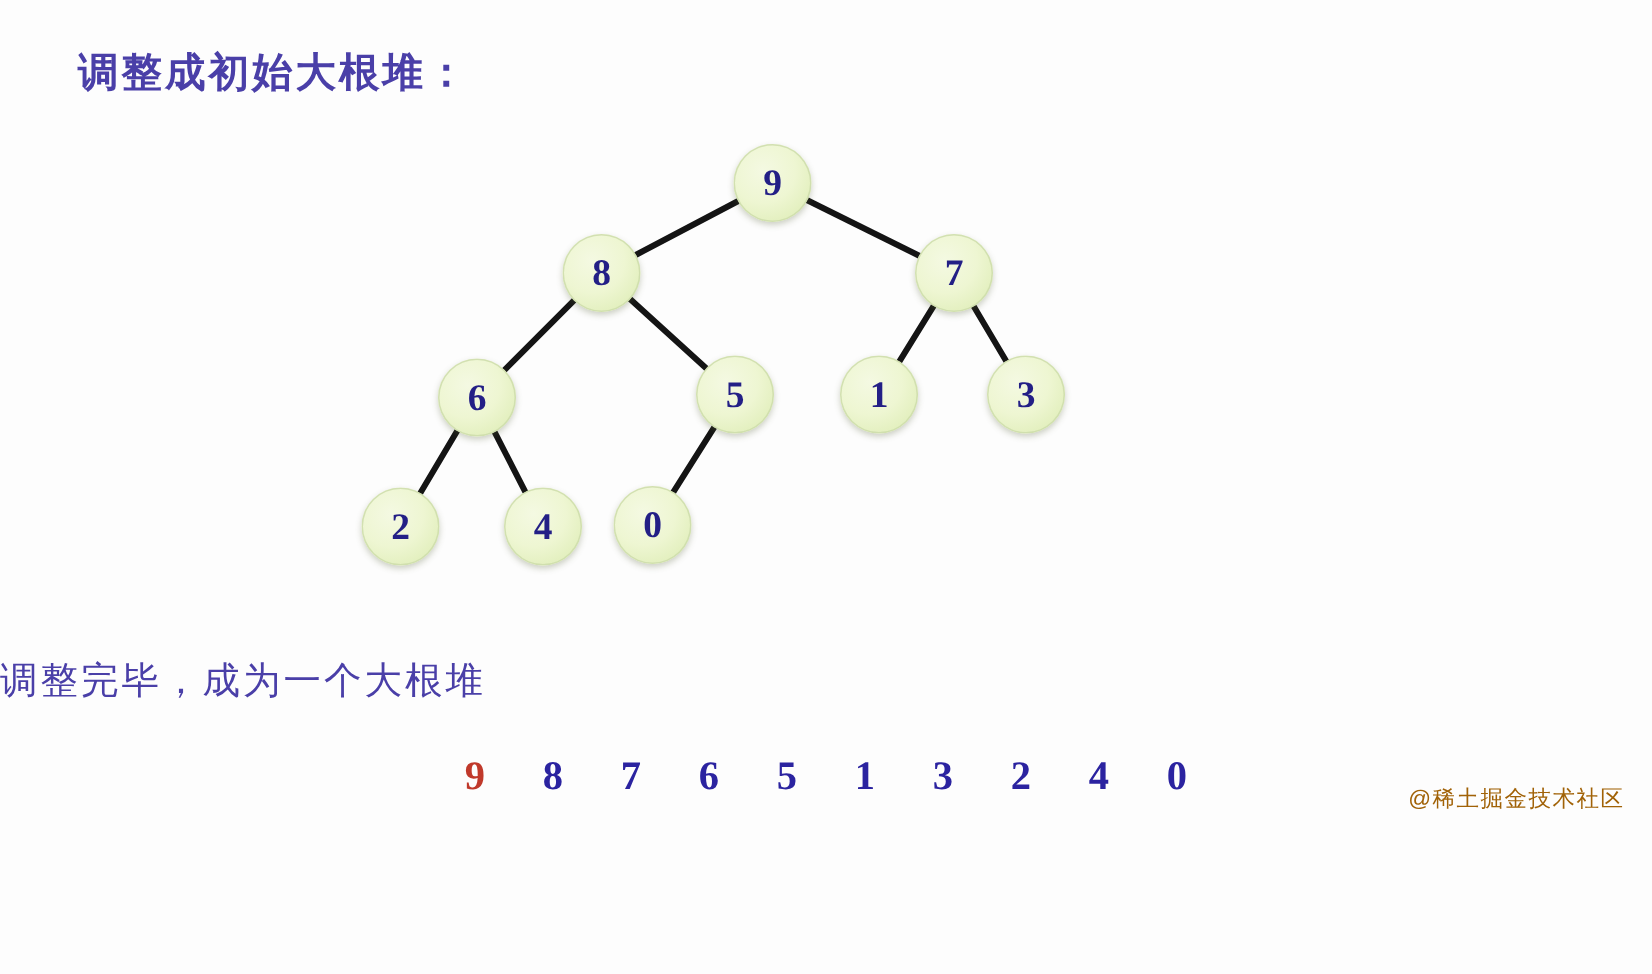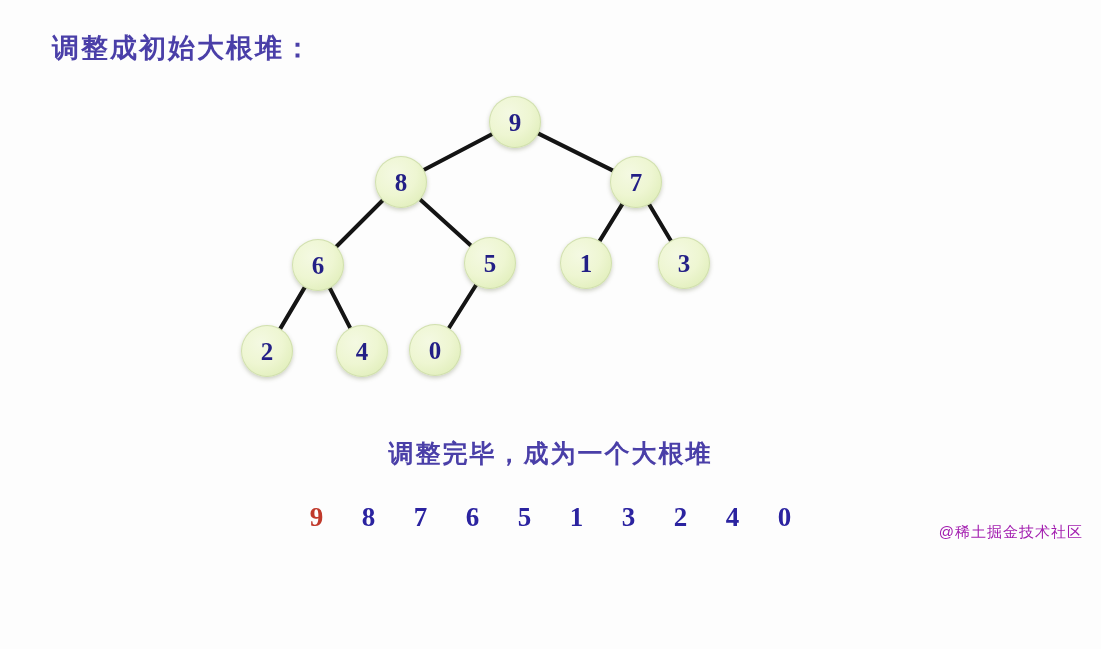--- a/index.html
+++ b/index.html
@@ -69,23 +69,22 @@
     line-height: 1;
     font-family: "Liberation Serif", "DejaVu Serif", serif;
   }
 
   
   #caption {
     position: absolute;
     left: 0;
     top: 437px;
     width: 1101px;
-    text-align: center;
     font-size: 25px;
-    font-weight: bold;
+    font-weight: normal;
     color: #4a3fa8;
     letter-spacing: 2px;
     font-family: "Liberation Serif", "DejaVu Serif", serif;
   }
 
   
   #array-row {
     position: absolute;
     left: 0;
     top: 502px;
@@ -105,21 +104,21 @@
   .array-cell.highlight {
     color: #c0392b;
   }
 
   
   #watermark {
     position: absolute;
     right: 18px;
     bottom: 14px;
     font-size: 15px;
-    color: #a21caf;
+    color: #a16207;
     letter-spacing: 1px;
     font-family: "Liberation Sans", sans-serif;
     white-space: nowrap;
   }
 </style>
 </head>
 <body>
 
 <div id="canvas">
 

